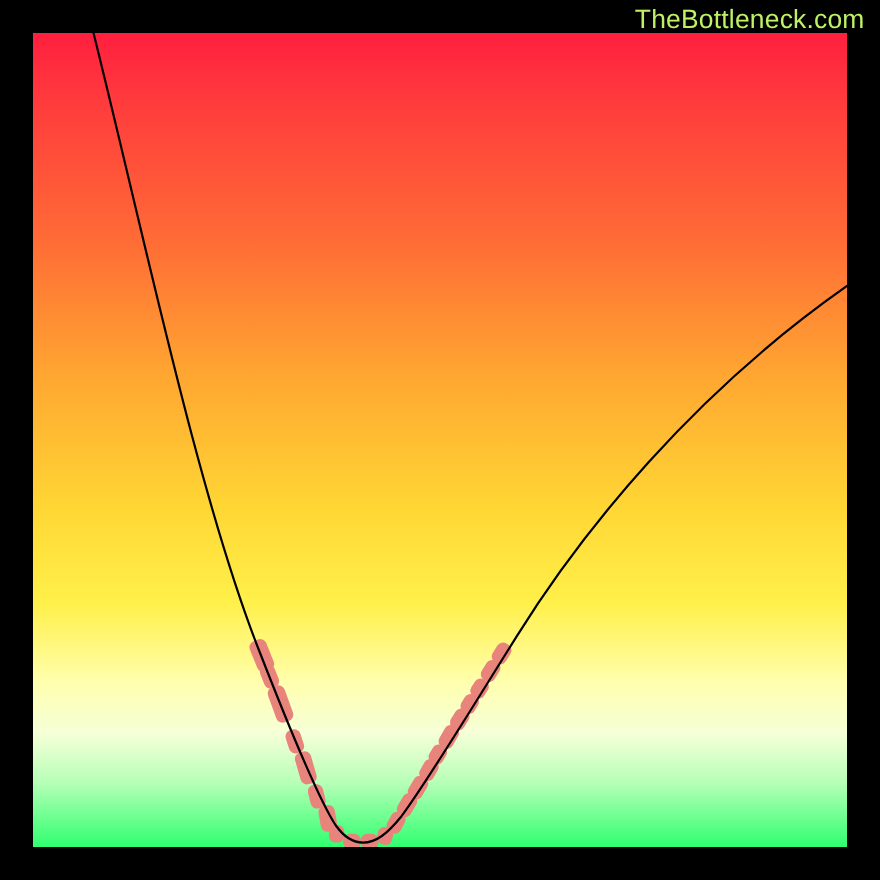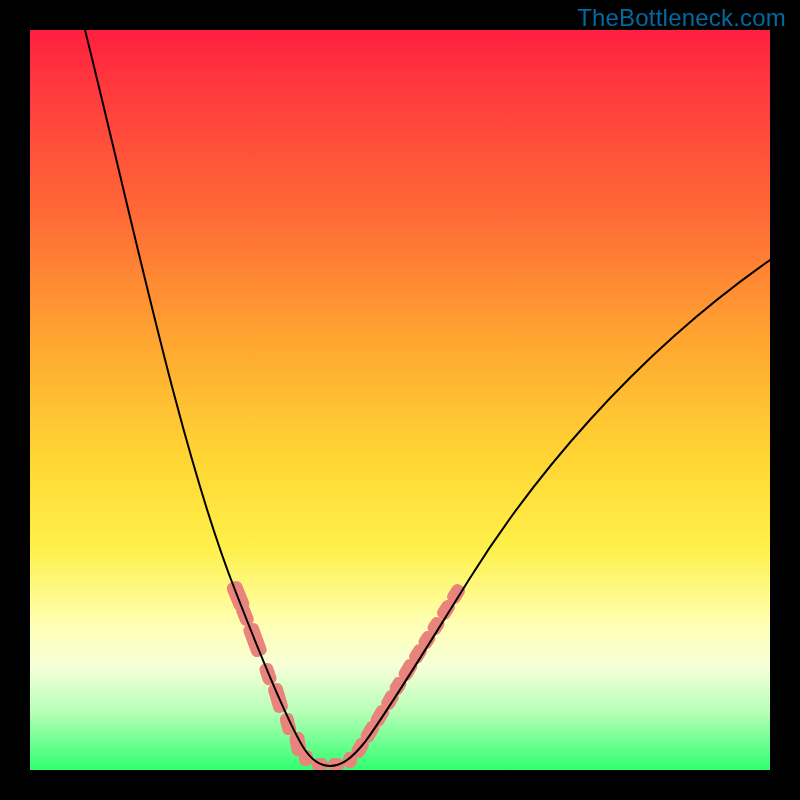--- a/index.html
+++ b/index.html
@@ -35,21 +35,21 @@
       #fff04a 70%,
       #ffffb0 80%,
       #f6ffd8 86%,
       #b8ffb8 92%,
       #2fff6f 100%);
   }
   .watermark {
     position: absolute;
     top: 4px;
     right: 14px;
-    color: #0369a1;
+    color: #bef264;
     font-size: 24px;
     letter-spacing: 0.2px;
     font-weight: 500;
   }
   svg.overlay {
     position: absolute;
     left: 0;
     top: 0;
     width: 740px;
     height: 740px;

